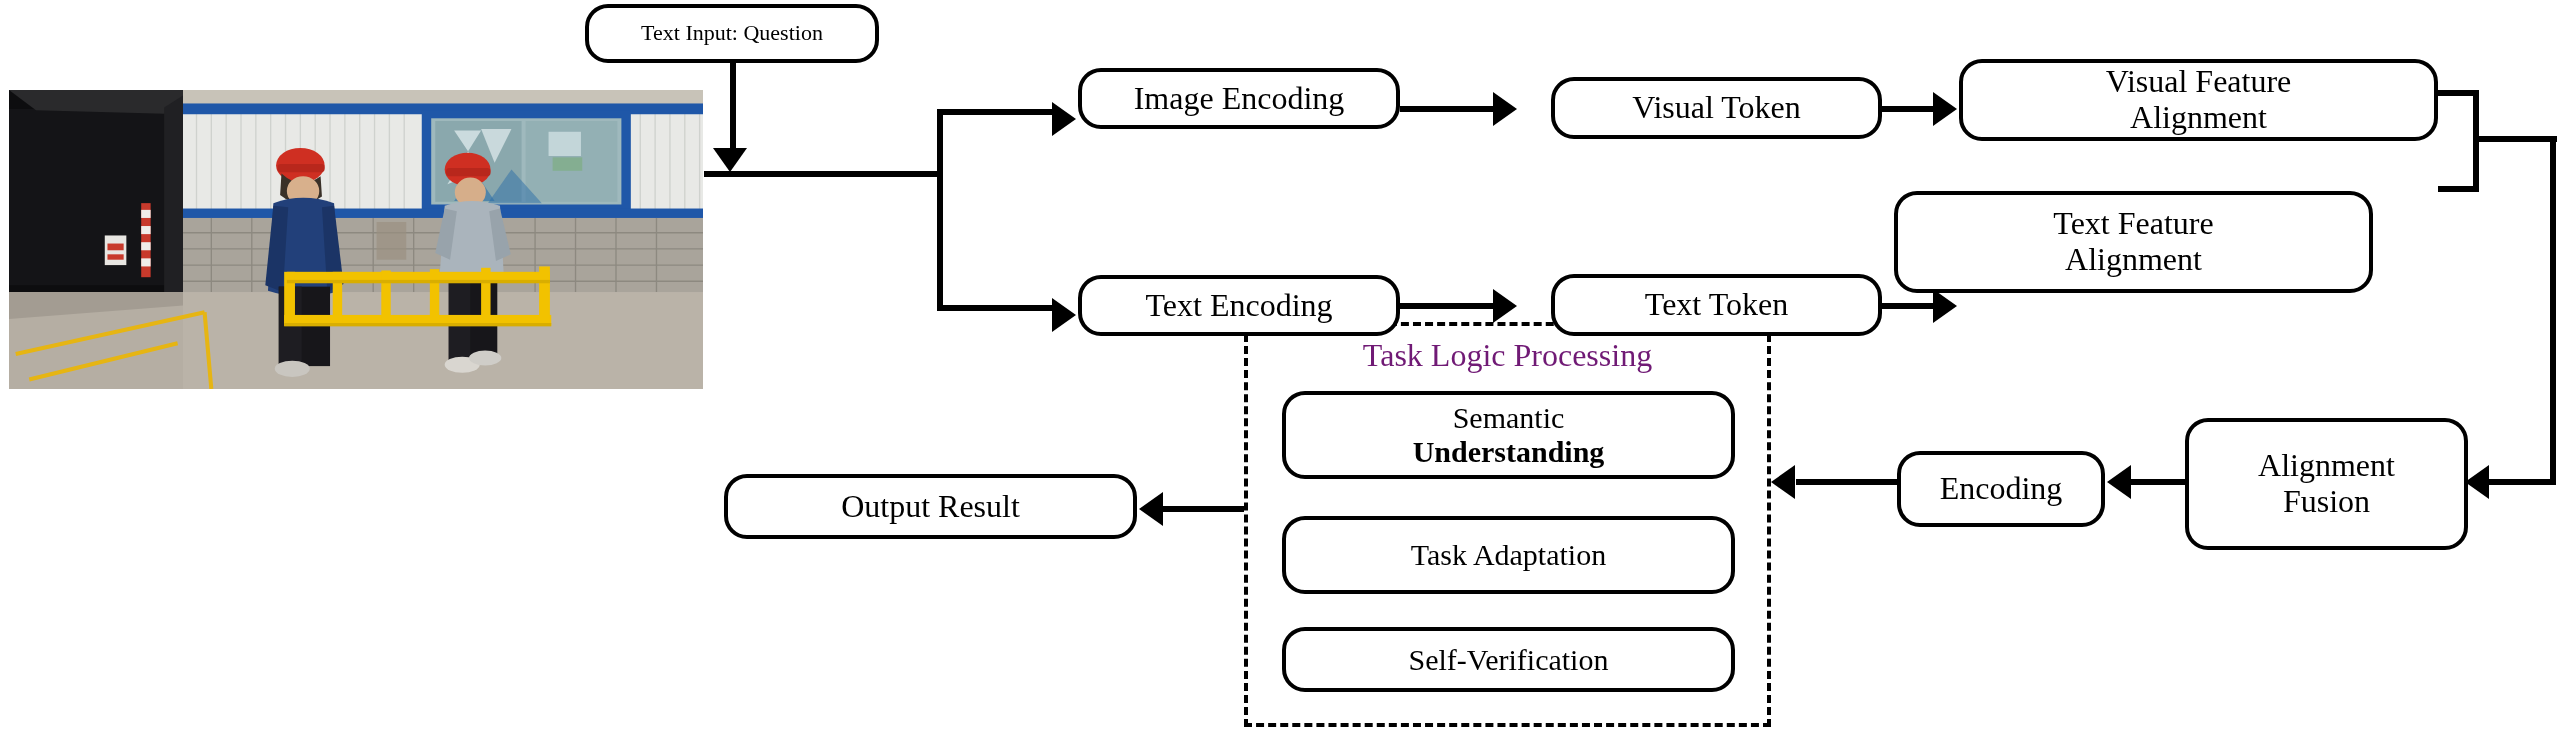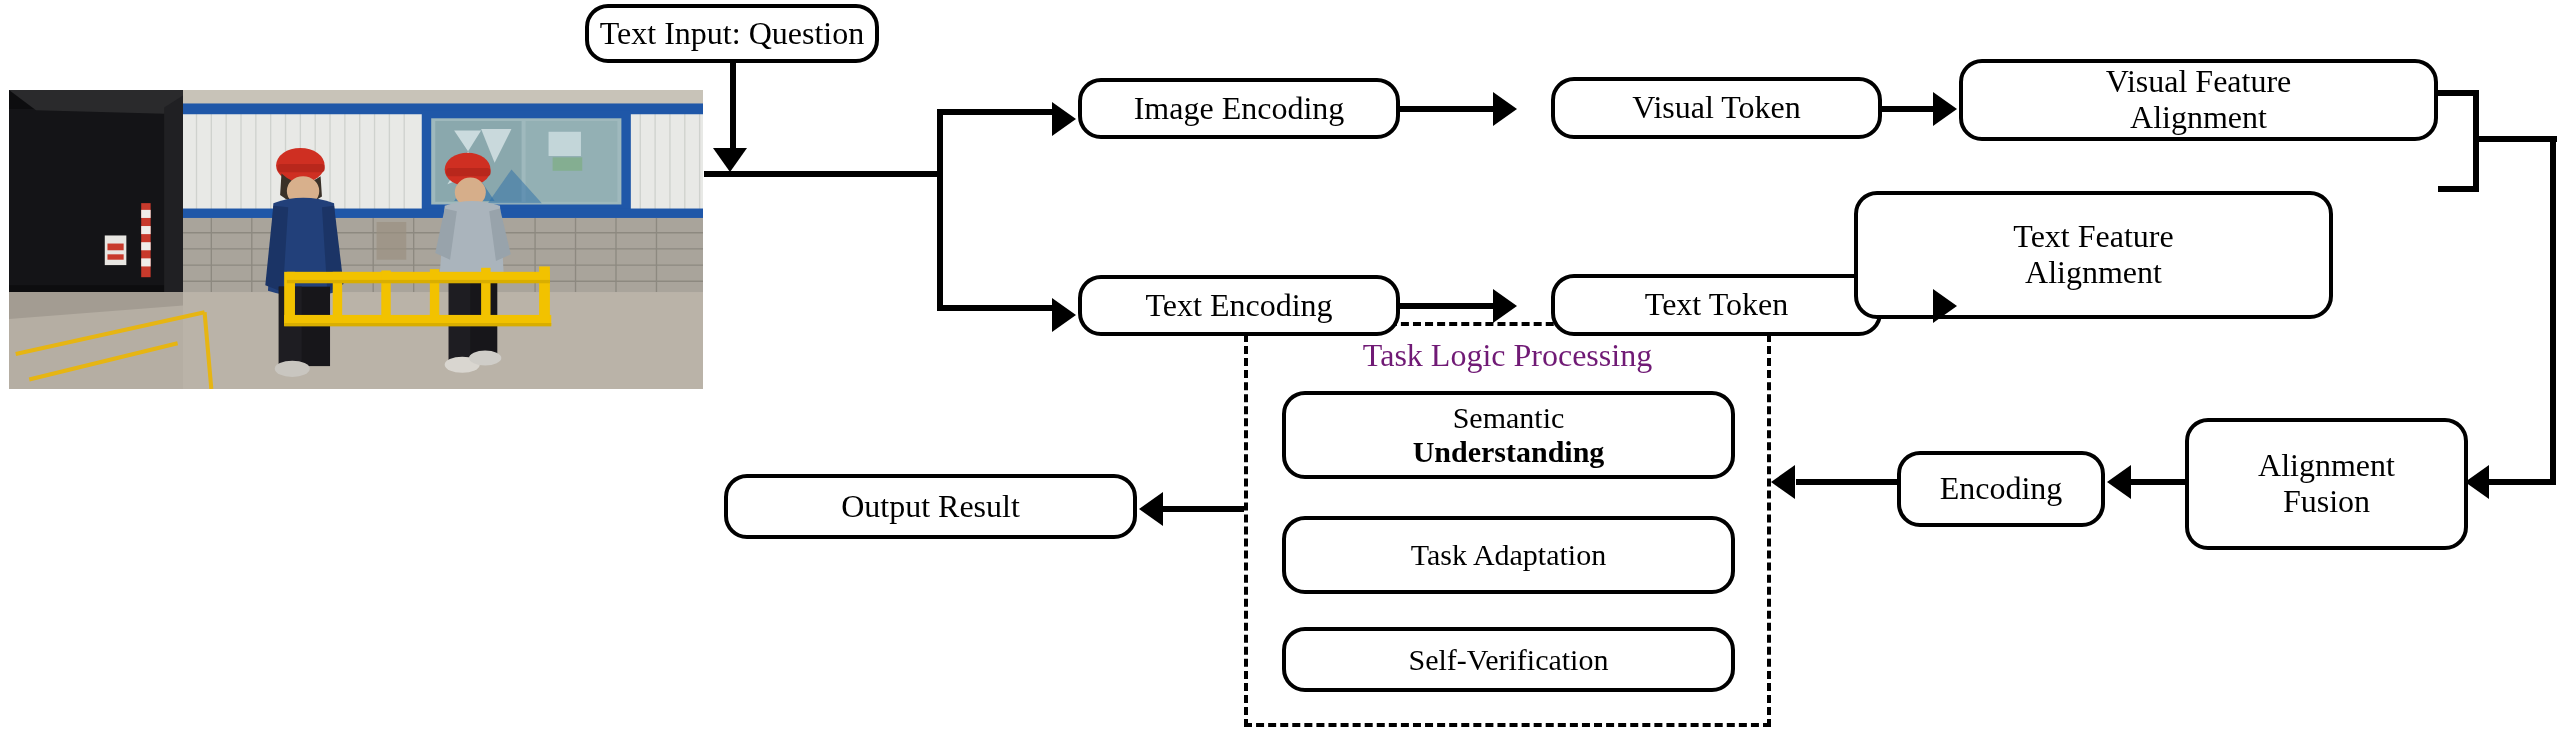--- a/index.html
+++ b/index.html
@@ -208,38 +208,38 @@
         <rect x="700" y="264" width="14" height="84"></rect>
         <rect x="786" y="262" width="16" height="88"></rect>
       </g>
       <g fill="#d9ae00">
         <rect x="412" y="282" width="390" height="5"></rect>
         <rect x="408" y="346" width="396" height="5"></rect>
       </g>
     </svg>
   </div>
 
-  <div class="node" style="left:585px; top:4px; width:294px; height:59px; font-size:32px;">
+  <div class="node" style="left:585px; top:4px; width:294px; height:59px; font-size:22px;">
     <span>Text Input: Question</span>
   </div>
 
   <div class="ln v" style="left:730px; top:63px; height:88px;"></div>
   <div class="arrow-d" style="left:713px; top:148px;"></div>
 
   <div class="ln h" style="left:704px; top:171px; width:239px;"></div>
 
   <div class="ln v" style="left:937px; top:109px; height:202px;"></div>
 
   <div class="ln h" style="left:937px; top:109px; width:118px;"></div>
   <div class="arrow-r" style="left:1052px; top:102px;"></div>
 
   <div class="ln h" style="left:937px; top:305px; width:118px;"></div>
   <div class="arrow-r" style="left:1052px; top:298px;"></div>
 
-  <div class="node" style="left:1078px; top:78px; width:322px; height:61px; font-size:32px;">
+  <div class="node" style="left:1078px; top:68px; width:322px; height:61px; font-size:32px;">
     <span>Image Encoding</span>
   </div>
 
   <div class="ln h" style="left:1400px; top:106px; width:96px;"></div>
   <div class="arrow-r" style="left:1493px; top:92px;"></div>
 
   <div class="node" style="left:1551px; top:77px; width:331px; height:62px; font-size:32px;">
     <span>Visual Token</span>
   </div>
 
@@ -260,21 +260,21 @@
   <div class="ln h" style="left:1400px; top:303px; width:96px;"></div>
   <div class="arrow-r" style="left:1493px; top:289px;"></div>
 
   <div class="node" style="left:1551px; top:274px; width:331px; height:62px; font-size:32px;">
     <span>Text Token</span>
   </div>
 
   <div class="ln h" style="left:1882px; top:303px; width:53px;"></div>
   <div class="arrow-r" style="left:1933px; top:289px;"></div>
 
-  <div class="node" style="left:1854px; top:191px; width:479px; height:128px; font-size:32px;">
+  <div class="node" style="left:1894px; top:191px; width:479px; height:102px; font-size:32px;">
     <span>
       <span style="display: block;">Text Feature</span>
       <span style="display: block;">Alignment</span>
     </span>
   </div>
 
   <div class="ln h" style="left:2438px; top:90px; width:40px;"></div>
   <div class="ln h" style="left:2438px; top:186px; width:40px;"></div>
   <div class="ln v" style="left:2473px; top:90px; height:102px;"></div>
   <div class="ln h" style="left:2473px; top:136px; width:84px;"></div>

